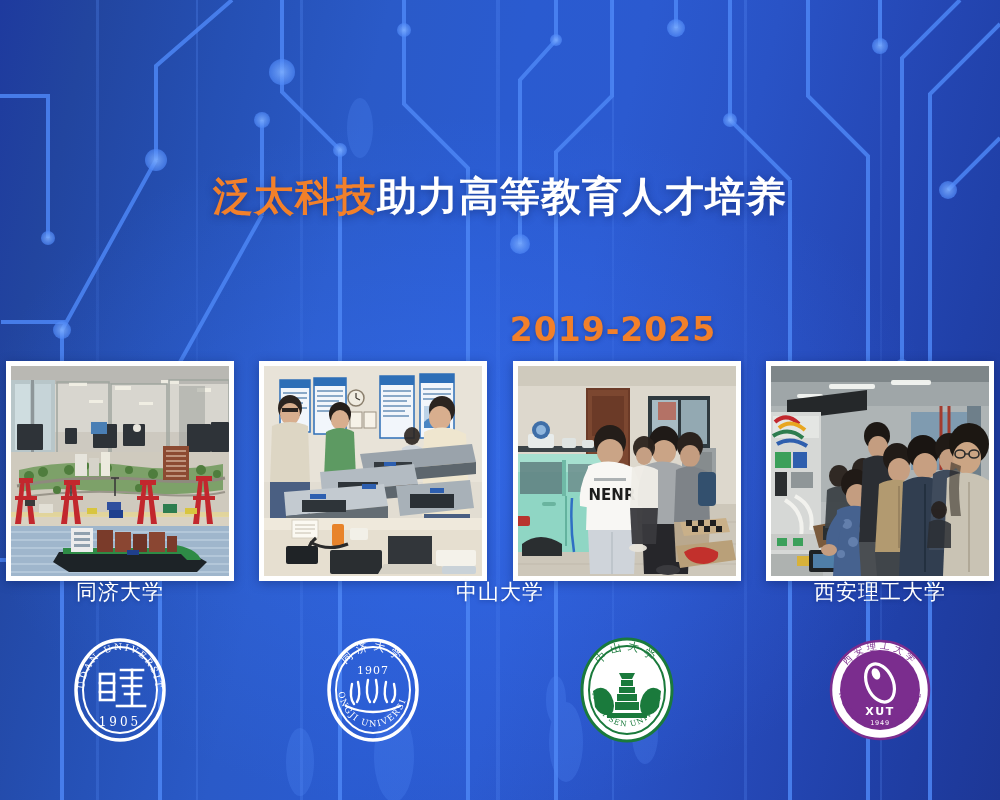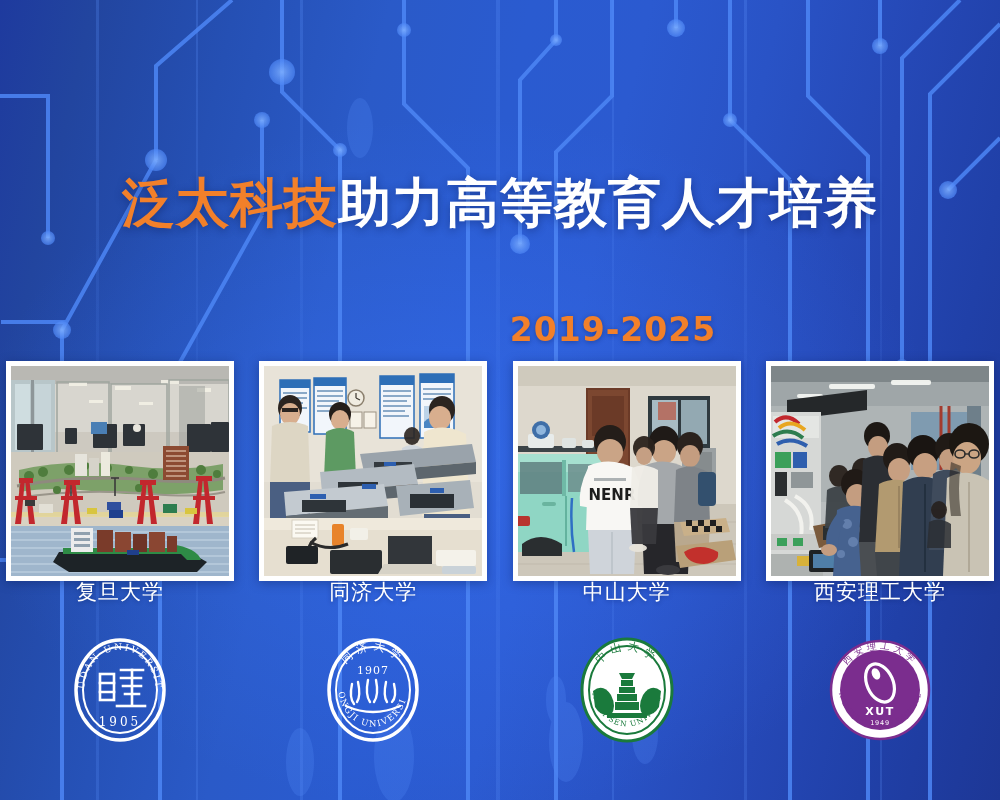--- a/index.html
+++ b/index.html
@@ -40,21 +40,21 @@
   
   .title-wrap {
     position: absolute;
     left: 0;
     top: 176px;
     width: 1000px;
     text-align: center;
     white-space: nowrap;
   }
   .title {
-    font-size: 53px;
+    font-size: 40px;
     font-weight: 700;
     letter-spacing: 1px;
     line-height: 1;
     text-shadow: 0 2px 8px rgba(8,24,80,0.45);
   }
   .title .brand { color: #f2802a; }
   .title .rest  { color: #ffffff; }
 
   .subtitle-wrap {
     position: absolute;
@@ -750,21 +750,20 @@
           <g opacity="0.85">
             <ellipse cx="168" cy="144" rx="8" ry="9" fill="#241d19"></ellipse>
             <path d="M158 156 Q168 150 180 158 L180 182 L156 182 Z" fill="#2b2e33"></path>
           </g>
         </svg>
       </div>
     </div>
   </div>
 
   <div class="labels">
-    <div class="label">复旦大学</div>
     <div class="label">同济大学</div>
     <div class="label">中山大学</div>
     <div class="label">西安理工大学</div>
   </div>
 
   <div class="logos">
 
     <div class="logo-slot">
       <svg width="106" height="112" viewBox="0 0 106 112">
         <ellipse cx="53" cy="56" rx="44" ry="50" fill="none" stroke="#ffffff" stroke-width="3.5"></ellipse>

